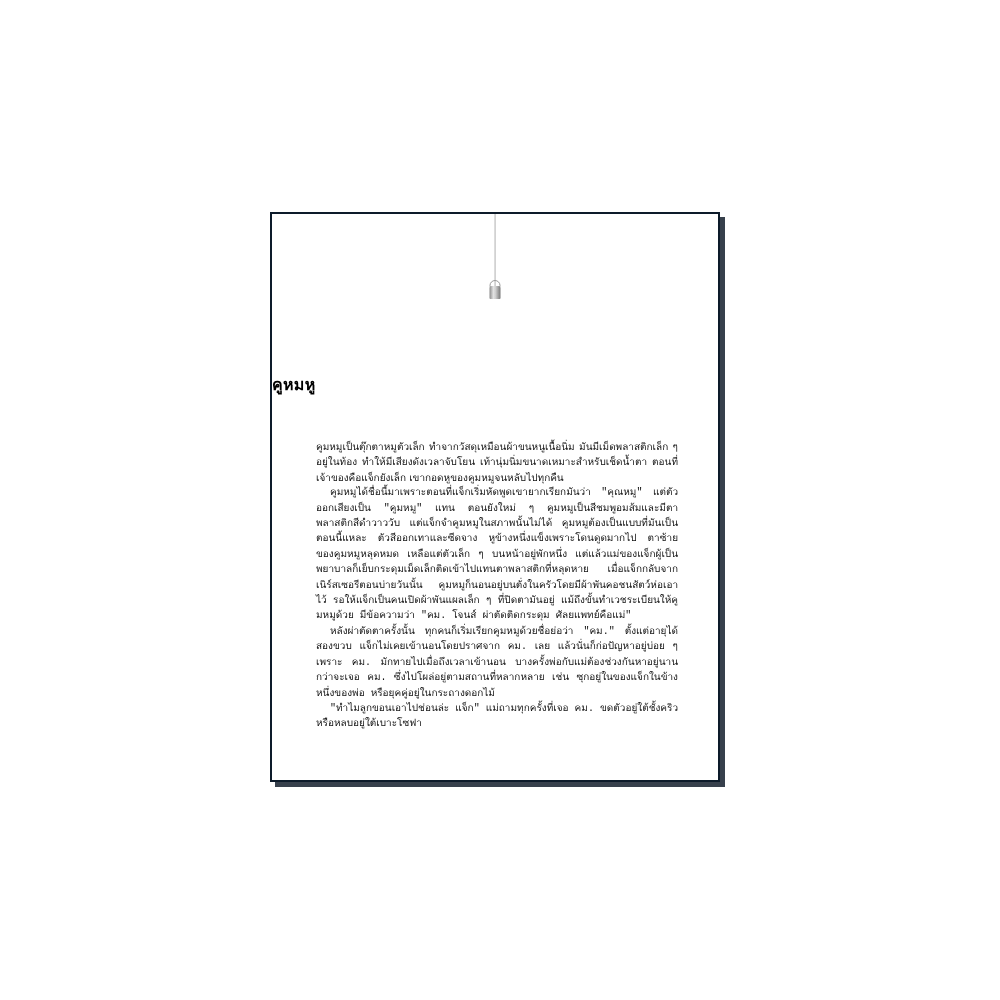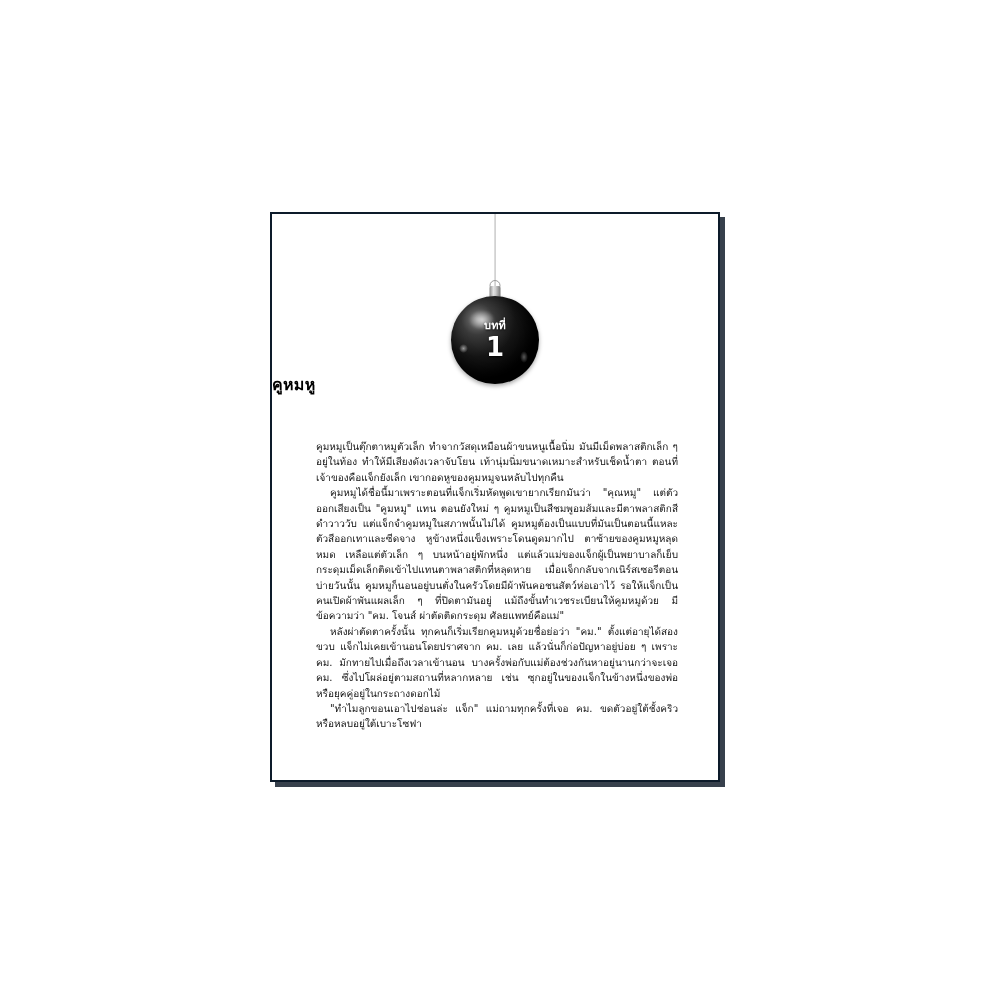--- a/index.html
+++ b/index.html
@@ -166,20 +166,21 @@
     text-align: justify;
     text-justify: inter-word;
   }
 
   .body-text p {
     margin: 0;
   }
 
   .body-text p.indent {
     text-indent: 14px;
+    font-family: Liberation Mono, monospace;
   }
 
   
   .page-number {
     position: absolute;
     left: 0;
     bottom: 26px;
     width: 100%;
     text-align: center;
     font-size: 8px;
@@ -190,29 +191,20 @@
 <body>
 
 <div id="page-wrap">
 
   <div class="book-page">
 
     <div class="ornament-string"></div>
     <div class="ornament-ring"></div>
     <div class="ornament-cap"></div>
 
-    <div class="ornament-ball">
-      <div class="ball-highlight-main"></div>
-      <div class="ball-highlight-small"></div>
-      <div class="ball-highlight-right"></div>
-      <div class="ball-text">
-        <div class="ball-chapter-label">บทที่</div>
-        <div class="ball-chapter-number">1</div>
-      </div>
-    </div>
 
     <div class="chapter-title">คูหมหู</div>
 
     <div class="body-text">
       <p>คูมหมูเป็นตุ๊กตาหมูตัวเล็ก ทำจากวัสดุเหมือนผ้าขนหนูเนื้อนิ่ม  มันมีเม็ดพลาสติกเล็ก ๆ อยู่ในท้อง ทำให้มีเสียงดังเวลาจับโยน เท้านุ่มนิ่มขนาดเหมาะสำหรับเช็ดน้ำตา ตอนที่เจ้าของคือแจ็กยังเล็ก เขากอดหูของคูมหมูจนหลับไปทุกคืน</p>
       <p class="indent">คูมหมูได้ชื่อนี้มาเพราะตอนที่แจ็กเริ่มหัดพูดเขายากเรียกมันว่า "คุณหมู" แต่ตัวออกเสียงเป็น "คูมหมู" แทน ตอนยังใหม่ ๆ คูมหมูเป็นสีชมพูอมส้มและมีตาพลาสติกสีดำวาววับ แต่แจ็กจำคูมหมูในสภาพนั้นไม่ได้ คูมหมูต้องเป็นแบบที่มันเป็นตอนนี้แหละ ตัวสีออกเทาและซีดจาง หูข้างหนึ่งแข็งเพราะโดนดูดมากไป ตาซ้ายของคูมหมูหลุดหมด เหลือแต่ตัวเล็ก ๆ บนหน้าอยู่พักหนึ่ง แต่แล้วแม่ของแจ็กผู้เป็นพยาบาลก็เย็บกระดุมเม็ดเล็กติดเข้าไปแทนตาพลาสติกที่หลุดหาย เมื่อแจ็กกลับจากเนิร์สเซอรีตอนบ่ายวันนั้น คูมหมูก็นอนอยู่บนตั่งในครัวโดยมีผ้าพันคอชนสัตว์ห่อเอาไว้ รอให้แจ็กเป็นคนเปิดผ้าพันแผลเล็ก ๆ ที่ปิดตามันอยู่  แม้ถึงขั้นทำเวชระเบียนให้คูมหมูด้วย มีข้อความว่า "คม. โจนส์ ผ่าตัดติดกระดุม ศัลยแพทย์คือแม่"</p>
       <p class="indent">หลังผ่าตัดตาครั้งนั้น ทุกคนก็เริ่มเรียกคูมหมูด้วยชื่อย่อว่า "คม." ตั้งแต่อายุได้สองขวบ แจ็กไม่เคยเข้านอนโดยปราศจาก คม. เลย แล้วนั่นก็ก่อปัญหาอยู่บ่อย ๆ เพราะ คม. มักทายไปเมื่อถึงเวลาเข้านอน บางครั้งพ่อกับแม่ต้องช่วงกันหาอยู่นานกว่าจะเจอ คม. ซึ่งไปโผล่อยู่ตามสถานที่หลากหลาย เช่น ซุกอยู่ในของแจ็กในข้างหนึ่งของพ่อ หรือยุคคู่อยู่ในกระถางดอกไม้</p>
       <p class="indent">"ทำไมลูกขอนเอาไปช่อนล่ะ แจ็ก"  แม่ถามทุกครั้งที่เจอ คม. ขดตัวอยู่ใต้ชั้งคริวหรือหลบอยู่ใต้เบาะโซฟา</p>
     </div>
 

